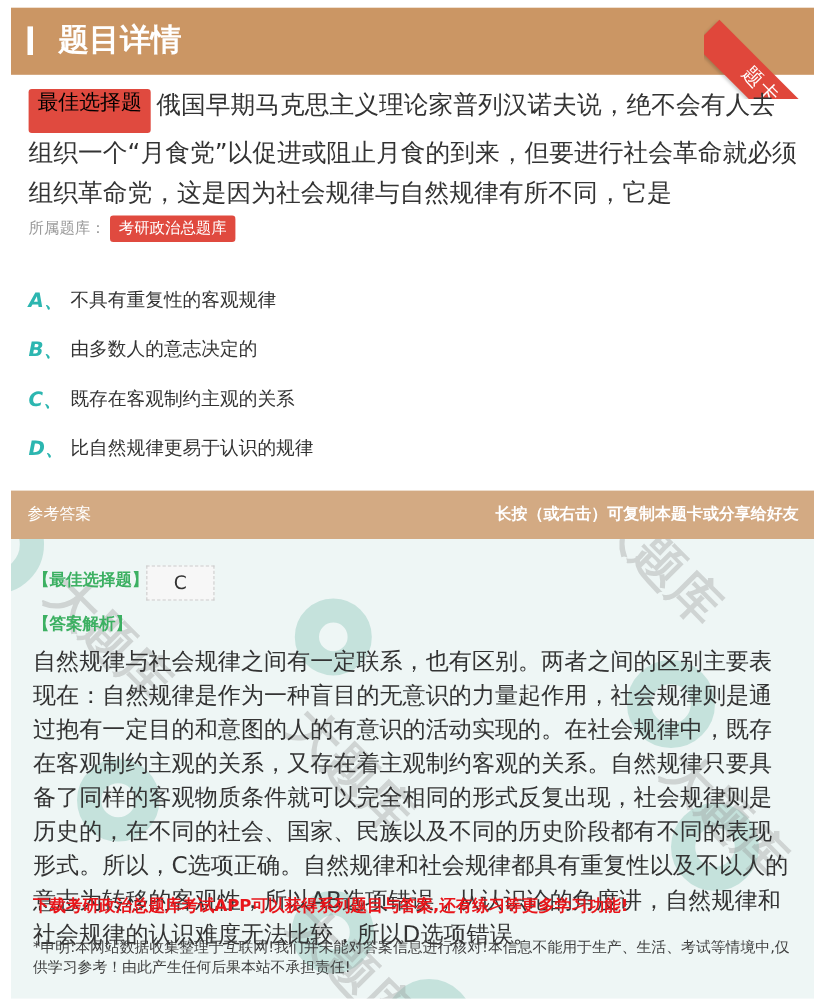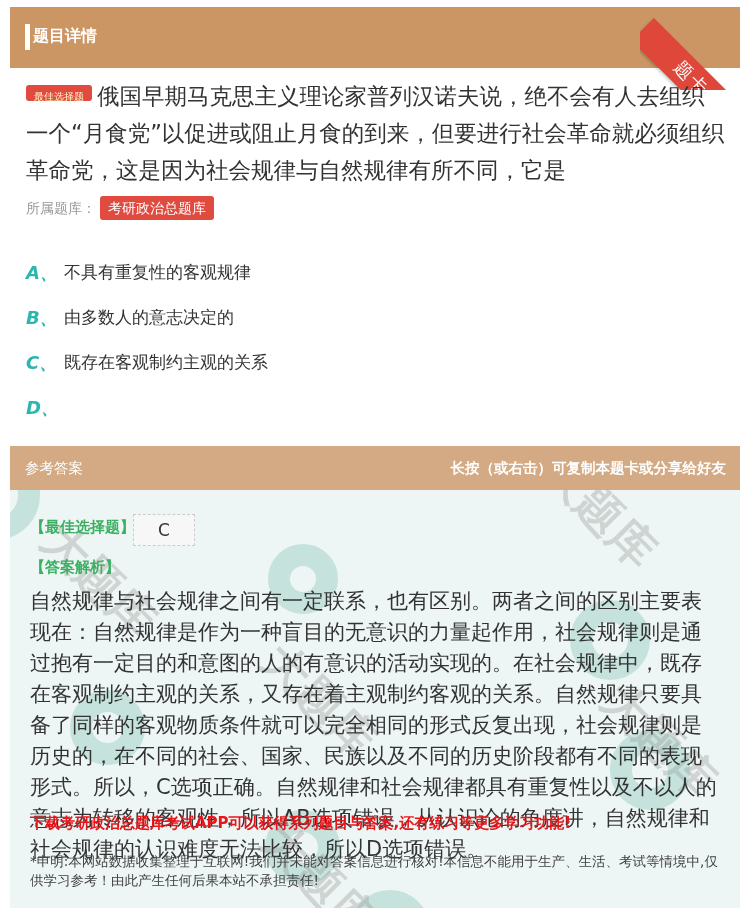--- a/index.html
+++ b/index.html
@@ -10,21 +10,21 @@
 
   
   .top-bar {
     position: absolute; left: 10px; top: 7px; width: 730px; height: 61px;
     background: #cb9664;
   }
   .top-bar .accent {
     position: absolute; left: 15px; top: 17px; width: 5px; height: 26px; background: #ffffff;
   }
   .top-bar .title {
-    position: absolute; left: 23px; top: 14px; font-size: 16px; color: #ffffff; font-weight: bold;
+    position: absolute; left: 43px; top: 14px; font-size: 28px; color: #ffffff; font-weight: bold;
     line-height: 30px;
   }
 
   
   .ribbon-wrap {
     position: absolute; right: 0; top: 0; width: 110px; height: 90px; overflow: hidden;
   }
   .ribbon {
     position: absolute; left: 14px; top: 18px; width: 150px; height: 32px;
     background: #e0473b; transform: rotate(45deg); transform-origin: 0 0;
@@ -32,22 +32,22 @@
     box-shadow: 0 2px 3px rgba(0,0,0,0.2);
   }
   .ribbon span { display: inline-block; transform: translateX(-6px); letter-spacing: 2px; }
 
   
   .question {
     position: absolute; left: 26px; top: 78px; width: 700px;
     font-size: 22.5px; line-height: 37px; color: #333;
   }
   .q-badge {
-    display: inline-block; background: #e04a3f; color: #fef9c3; font-size: 10px;
-    padding: 0 8px; height: 16px; line-height: 24px; border-radius: 3px;
+    display: inline-block; background: #e04a3f; color: #000000; font-size: 19px;
+    padding: 0 8px; height: 40px; line-height: 24px; border-radius: 3px;
     vertical-align: 4px; margin-right: 5px;
   }
   .bank-row {
     position: absolute; left: 26px; top: 196px; font-size: 14px; color: #999; line-height: 24px;
   }
   .bank-badge {
     display: inline-block; background: #e04a3f; color: #ffffff; font-size: 14px;
     padding: 0 8px; height: 24px; line-height: 24px; border-radius: 3px; margin-left: 4px;
   }
 
@@ -128,20 +128,21 @@
     <div class="option">
       <span class="letter">B、</span>
       <span>由多数人的意志决定的</span>
     </div>
     <div class="option">
       <span class="letter">C、</span>
       <span>既存在客观制约主观的关系</span>
     </div>
     <div class="option">
       <span class="letter">D、</span>
+      <span>比自然规律更易于认识的规律</span>
     </div>
   </div>
 
   <div class="ans-head">
     <span class="left">参考答案</span>
     <span class="right">长按（或右击）可复制本题卡或分享给好友</span>
   </div>
 
   <div class="ans-body">
 

